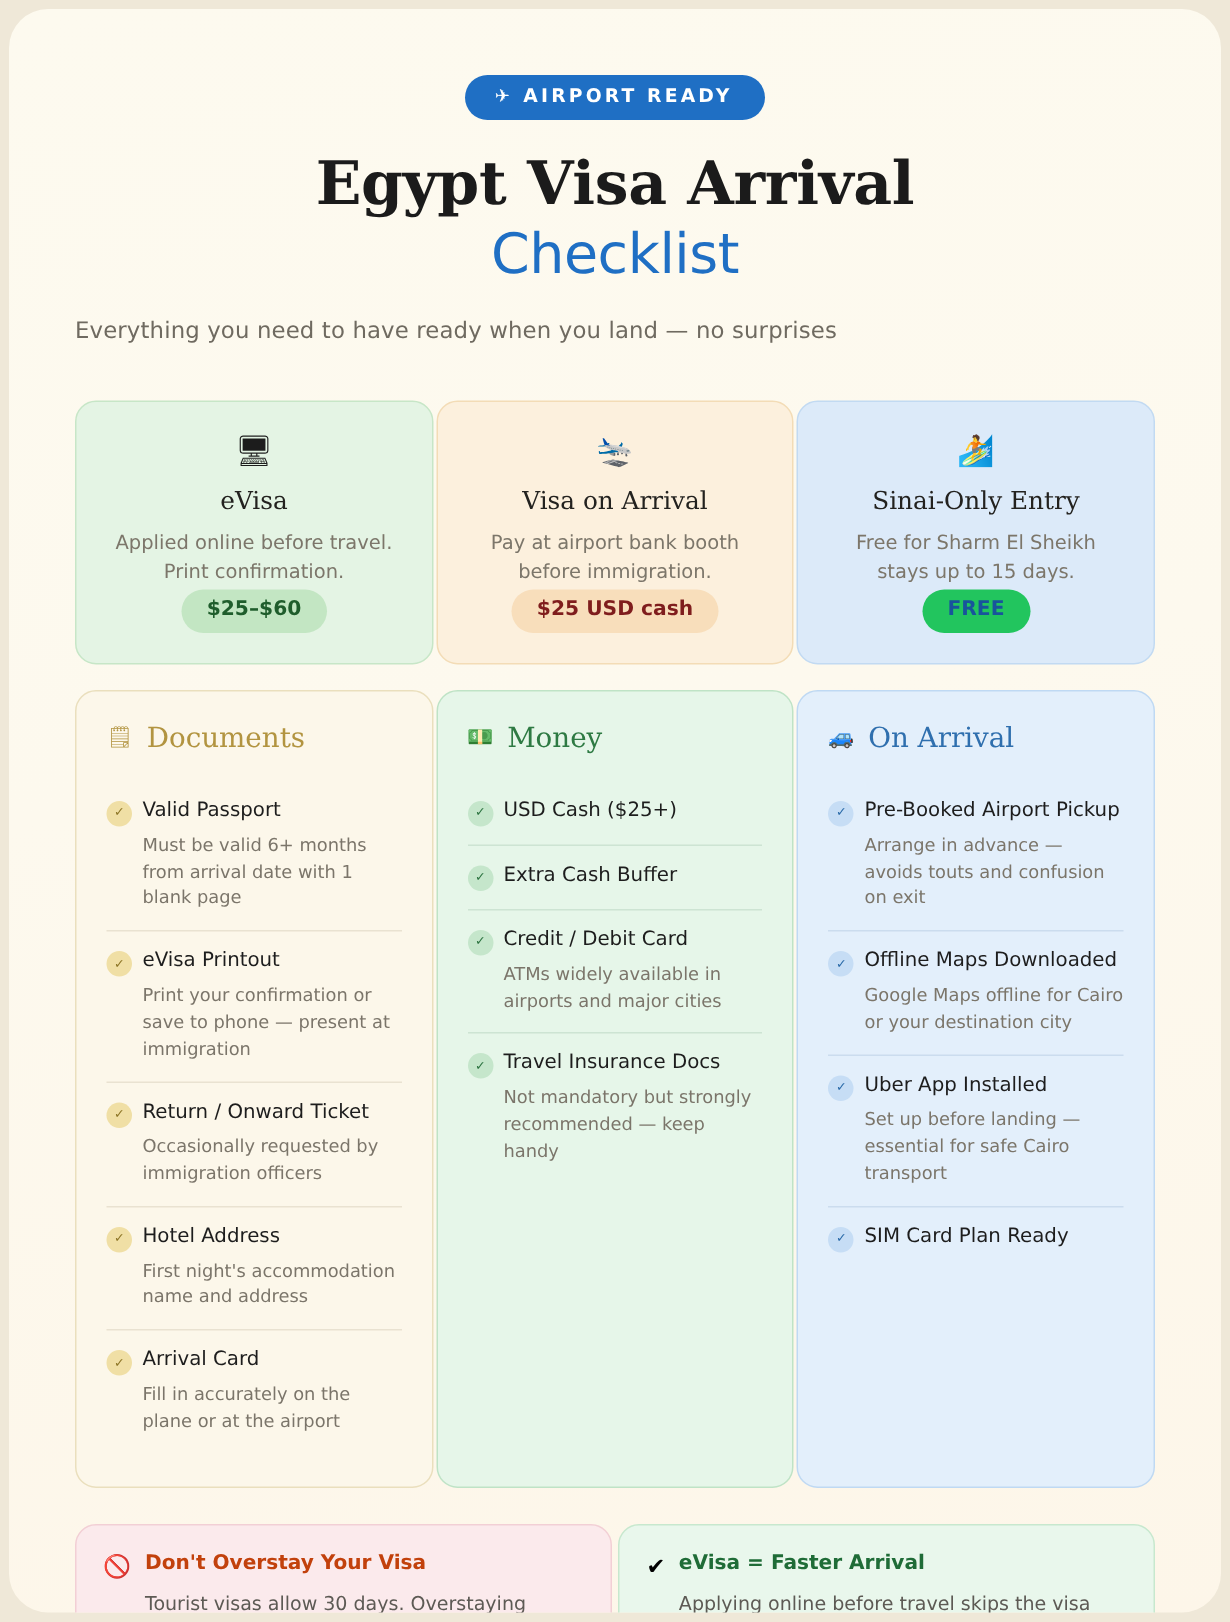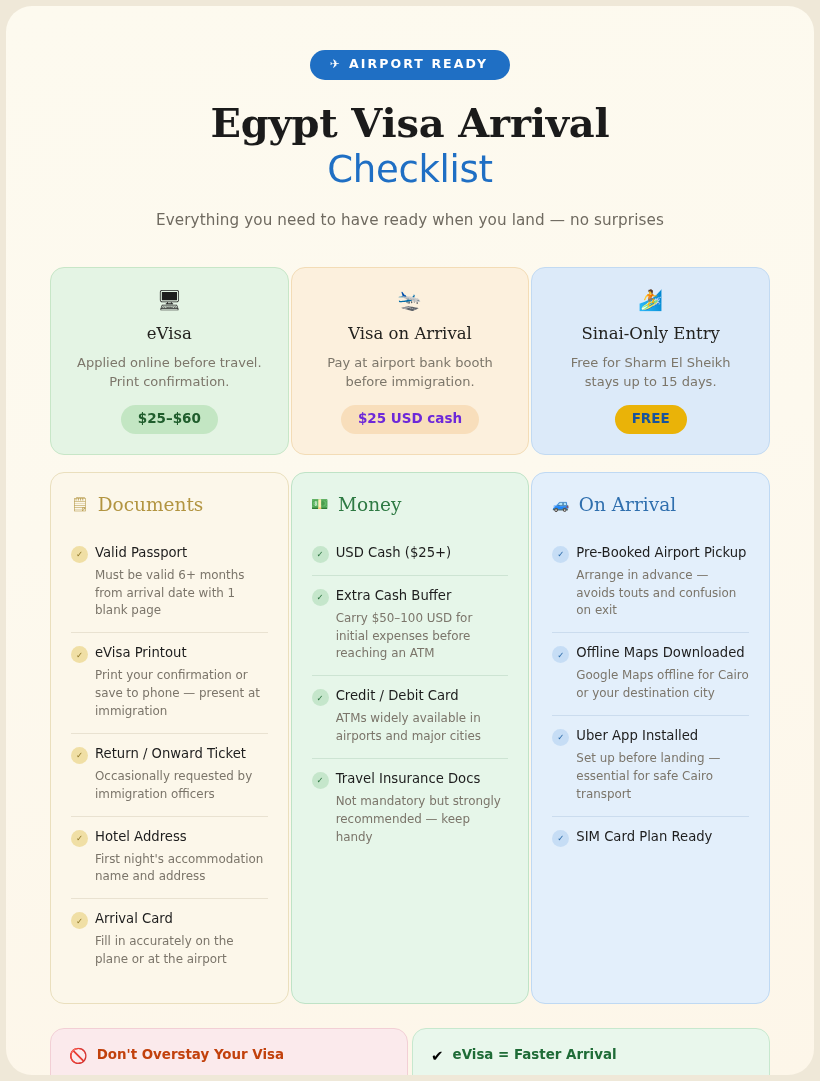--- a/index.html
+++ b/index.html
@@ -69,21 +69,20 @@
     margin-top: 4px;
     font-family: "DejaVu Sans", "Liberation Sans", sans-serif;
     font-size: 37px;
     font-weight: 400;
     color: #1f6fc4;
     letter-spacing: -0.3px;
   }
 
   .subtitle {
     margin-top: 20px;
-    text-align: center;
     font-size: 15.2px;
     color: #6f6a60;
     letter-spacing: 0.1px;
   }
 
   
   .routes {
     display: grid;
     grid-template-columns: 1fr 1fr 1fr;
     gap: 2px;
@@ -117,30 +116,30 @@
   .route-desc {
     margin-top: 10px;
     font-size: 13px;
     line-height: 1.48;
     color: #7c766a;
     padding: 0 4px;
   }
 
   .route-pill {
     display: inline-block;
-    margin-top: 14px;
+    margin-top: 2px;
     font-size: 13.5px;
     font-weight: 700;
     padding: 7px 17px 8px 17px;
     border-radius: 999px;
     line-height: 1;
   }
   .pill-green  { background: #c3e6c3; color: #1f5d2c; }
-  .pill-orange { background: #f8debb; color: #6d28d9; }
-  .pill-blue   { background: #eab308; color: #18549c; }
+  .pill-orange { background: #f8debb; color: #7f1d1d; }
+  .pill-blue   { background: #22c55e; color: #18549c; }
 
   
   .columns {
     display: grid;
     grid-template-columns: 1fr 1fr 1fr;
     gap: 2px;
     margin-top: 17px;
   }
 
   .col {
@@ -343,21 +342,20 @@
             <span class="tick tick-mint">✓</span>
             <span class="item-title">USD Cash ($25+)</span>
           </div>
         </div>
 
         <div class="item">
           <div class="item-title-row">
             <span class="tick tick-mint">✓</span>
             <span class="item-title">Extra Cash Buffer</span>
           </div>
-          <div class="item-desc">Carry $50–100 USD for initial expenses before reaching an ATM</div>
         </div>
 
         <div class="item">
           <div class="item-title-row">
             <span class="tick tick-mint">✓</span>
             <span class="item-title">Credit / Debit Card</span>
           </div>
           <div class="item-desc">ATMs widely available in airports and major cities</div>
         </div>
 

